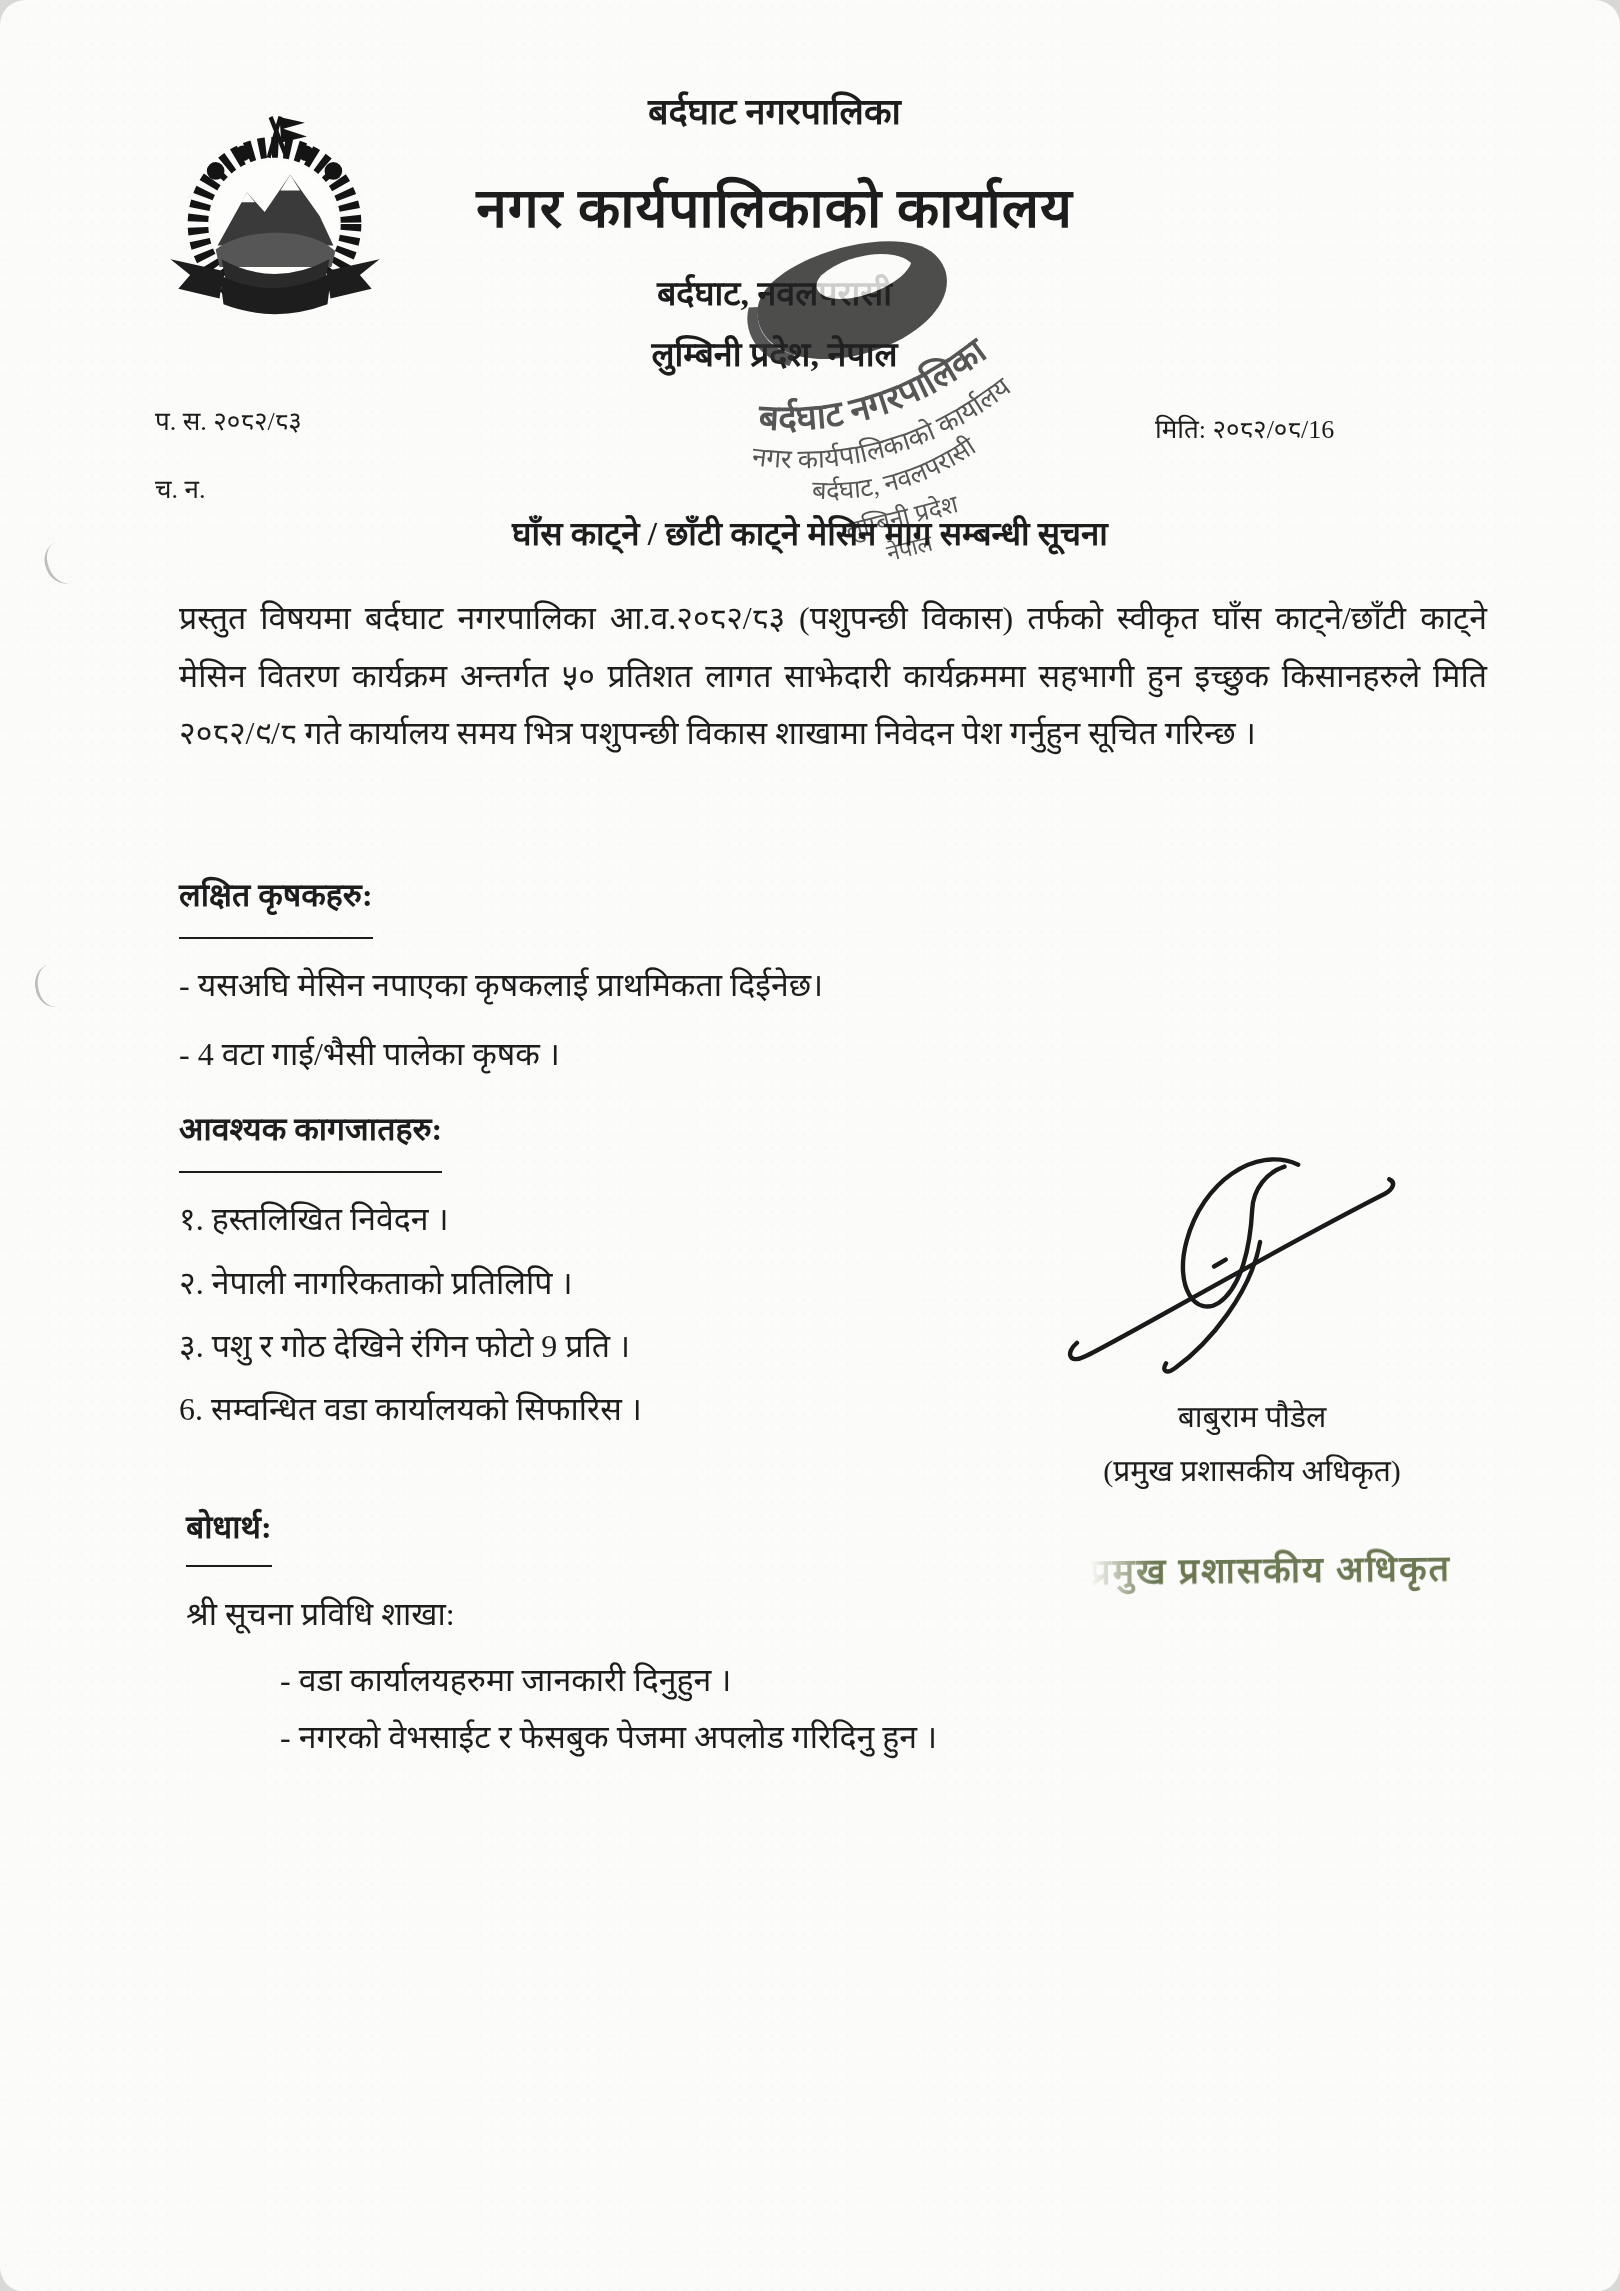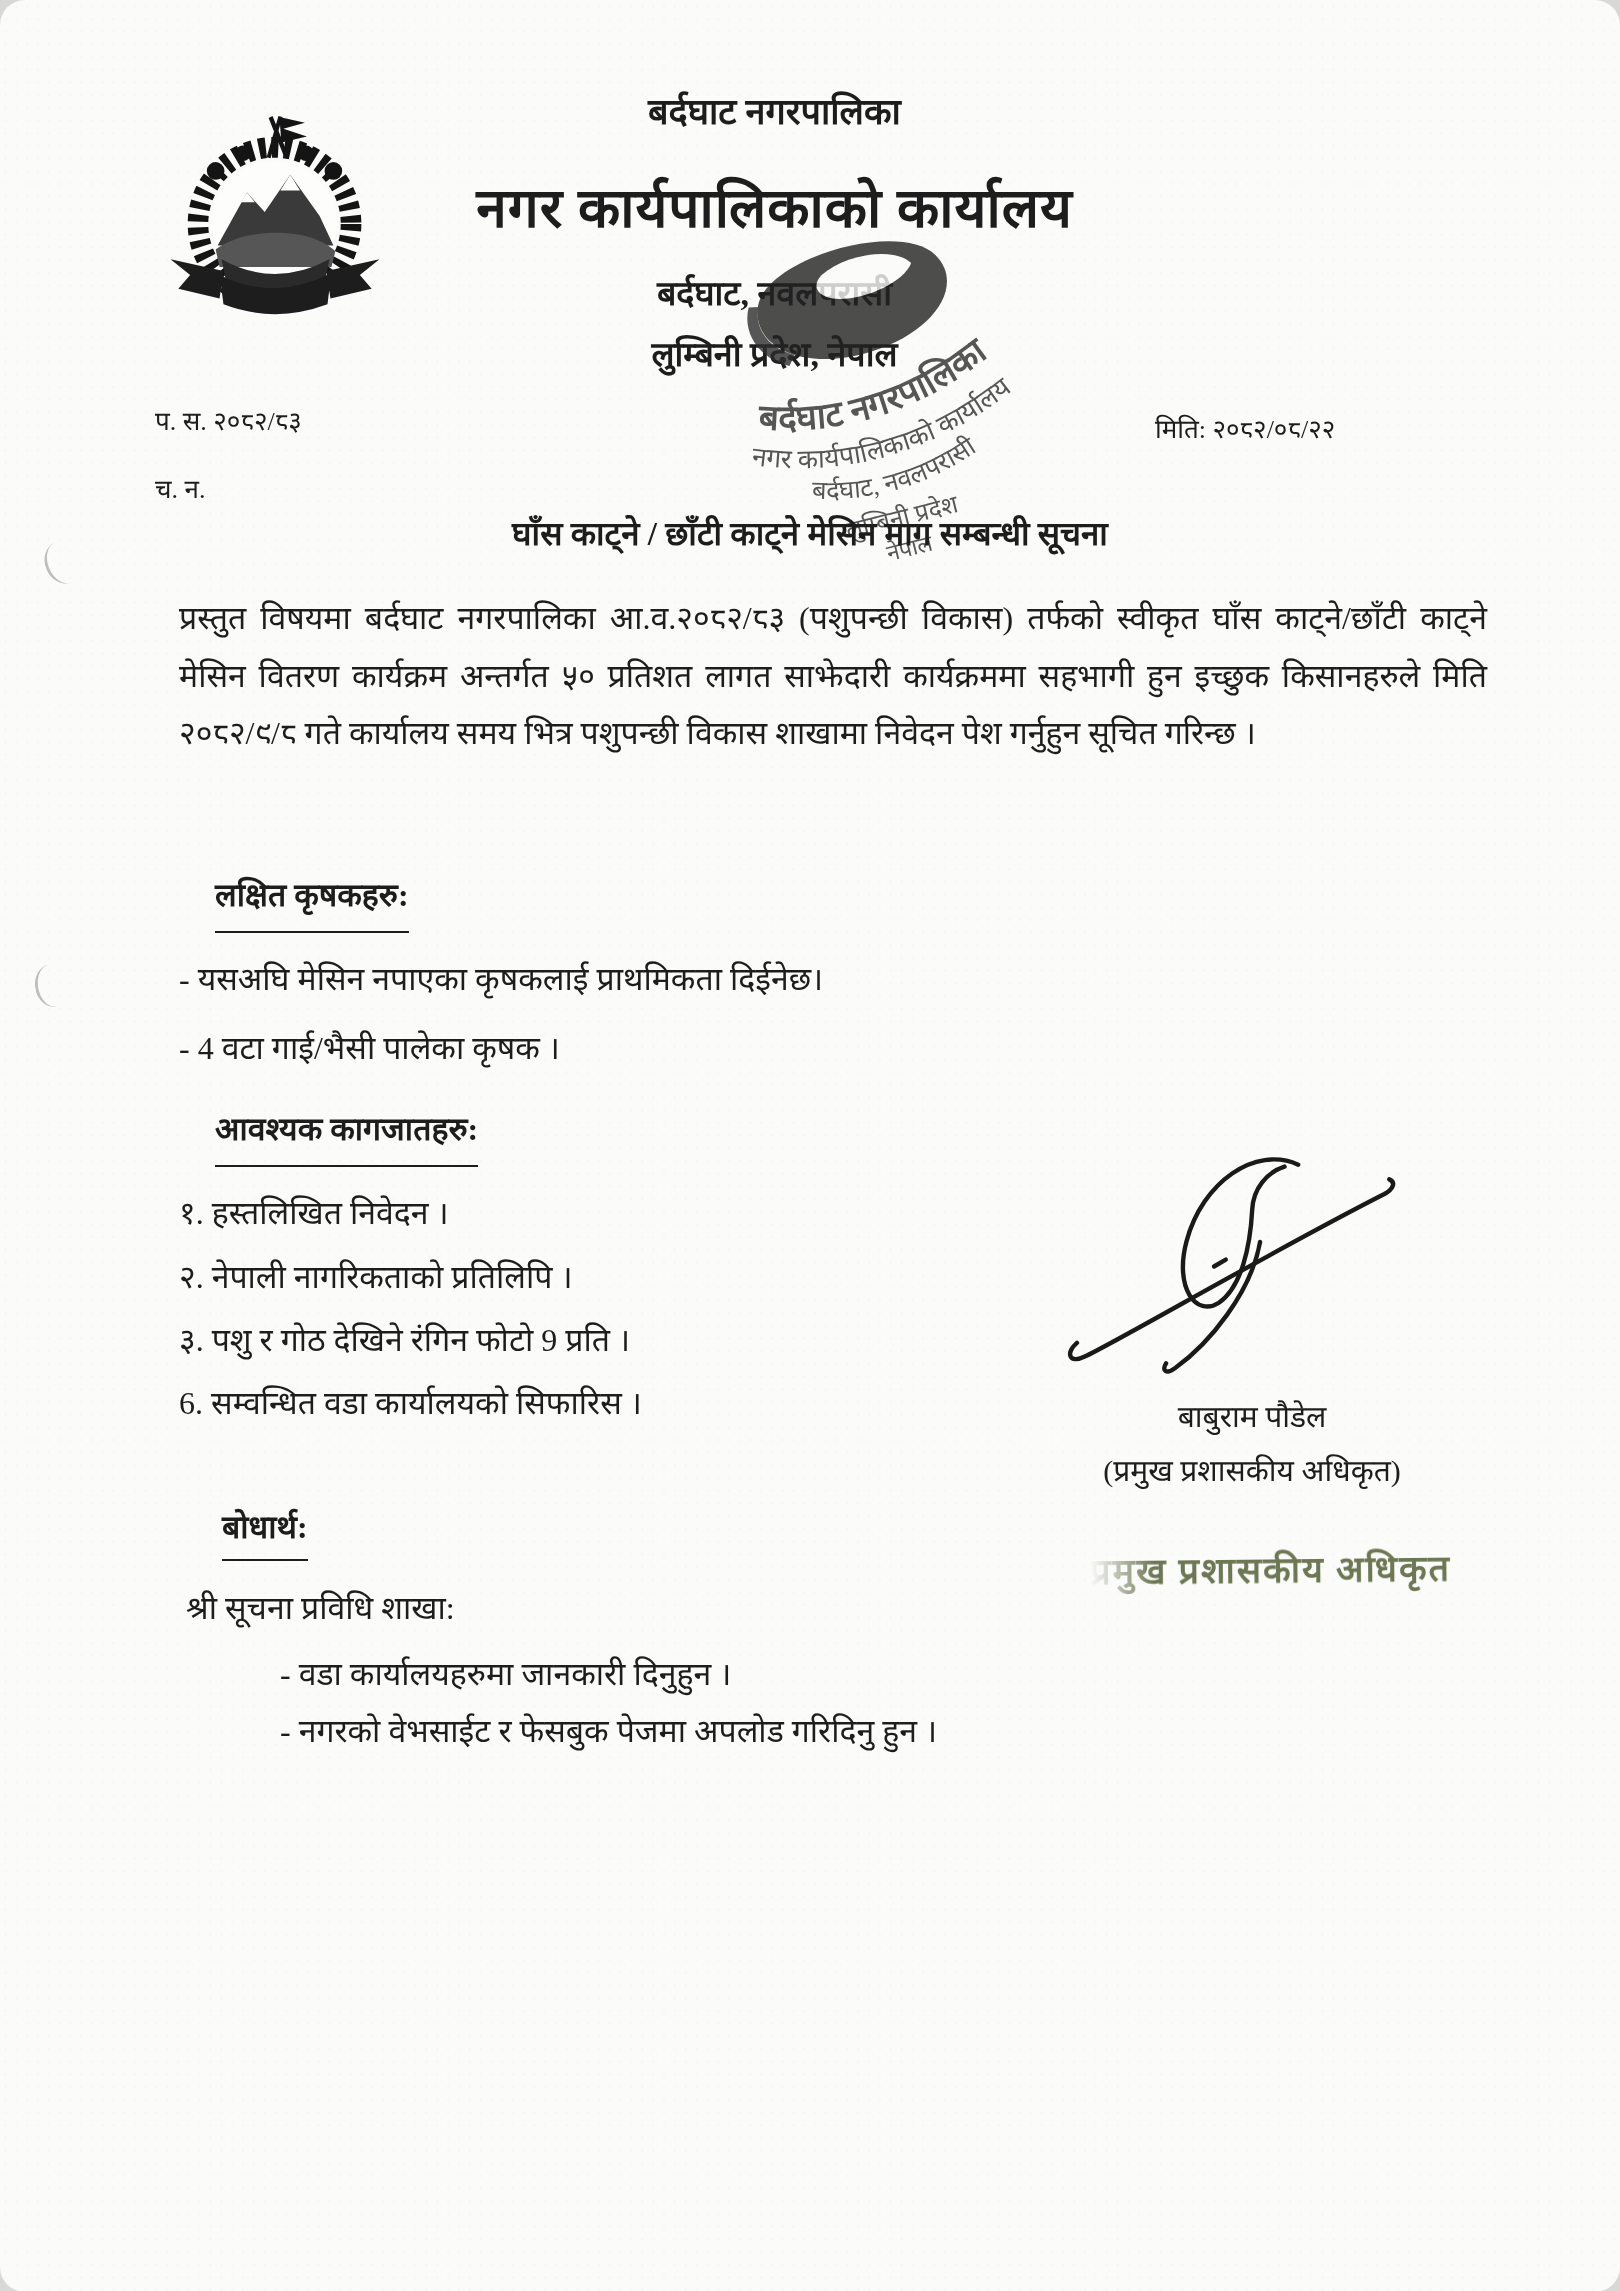--- a/index.html
+++ b/index.html
@@ -23,21 +23,21 @@
   .h-addr{font-size:34px;font-weight:700;margin-bottom:15.7px;}
   .h-prov{font-size:34px;font-weight:700;}
   
   .meta{font-size:26px;white-space:nowrap;}
   
   .subject{left:0;top:510px;width:1620px;text-align:center;font-size:33px;font-weight:700;}
   
   .body-par{left:179px;top:590px;width:1308px;font-size:32px;line-height:1.8;text-align:justify;}
   
   .section{font-size:32px;line-height:1.46;}
-  .sec-heading{display:inline-block;font-weight:700;border-bottom:2.9px solid #1d1d1d;padding-bottom:12px;margin-bottom:23.5px;margin-left:36px;}
+  .sec-heading{display:inline-block;font-weight:700;border-bottom:2.9px solid #1d1d1d;padding-bottom:18px;margin-bottom:23.5px;}
   .sec-item{margin-bottom:21.6px;}
   .docs .sec-item{margin-bottom:16.7px;}
   
   .sig-text{left:1066px;top:1394px;width:372px;text-align:center;font-size:30px;line-height:1.55;}
   .sig-name{margin-bottom:7.8px;}
   
   .stamp-green{
     left:1090px;top:1544px;width:451px;
     font-size:36px;font-weight:700;letter-spacing:2px;
     color:#59673e;opacity:.88;transform:rotate(-0.6deg);
@@ -117,21 +117,21 @@
       </text>
       <text font-size="26" text-anchor="middle">
         <textPath href="#sealArc3" xlink:href="#sealArc3" startOffset="50%">बर्दघाट, नवलपरासी</textPath>
       </text>
       <text x="240" y="312" font-size="25" text-anchor="middle">लुम्बिनी प्रदेश</text>
       <text x="240" y="344" font-size="23" text-anchor="middle">नेपाल</text>
     </g>
   </svg>
 
   <div class="abs meta" style="left:155px;top:402px;">प. स. २०८२/८३</div>
-  <div class="abs meta" style="left:1155px;top:410px;">मिति: २०८२/०८/२२</div>
+  <div class="abs meta" style="left:1155px;top:410px;">मिति: २०८२/०८/16</div>
   <div class="abs meta" style="left:155px;top:470px;">च. न.</div>
 
   <div class="abs subject">घाँस काट्ने / छाँटी काट्ने मेसिन माग सम्बन्धी सूचना</div>
 
   <div class="abs body-par">प्रस्तुत विषयमा बर्दघाट नगरपालिका आ.व.२०८२/८३ (पशुपन्छी विकास) तर्फको स्वीकृत घाँस काट्ने/छाँटी काट्ने मेसिन वितरण कार्यक्रम अन्तर्गत ५० प्रतिशत लागत साझेदारी कार्यक्रममा सहभागी हुन इच्छुक किसानहरुले मिति २०८२/९/८ गते कार्यालय समय भित्र पशुपन्छी विकास शाखामा निवेदन पेश गर्नुहुन सूचित गरिन्छ ।</div>
 
   <div class="abs section" style="left:179px;top:872px;">
     <div><span class="sec-heading">लक्षित कृषकहरु:</span></div>
     <div class="sec-item">- यसअघि मेसिन नपाएका कृषकलाई प्राथमिकता दिईनेछ।</div>
     <div class="sec-item">- 4 वटा गाई/भैसी पालेका कृषक ।</div>

